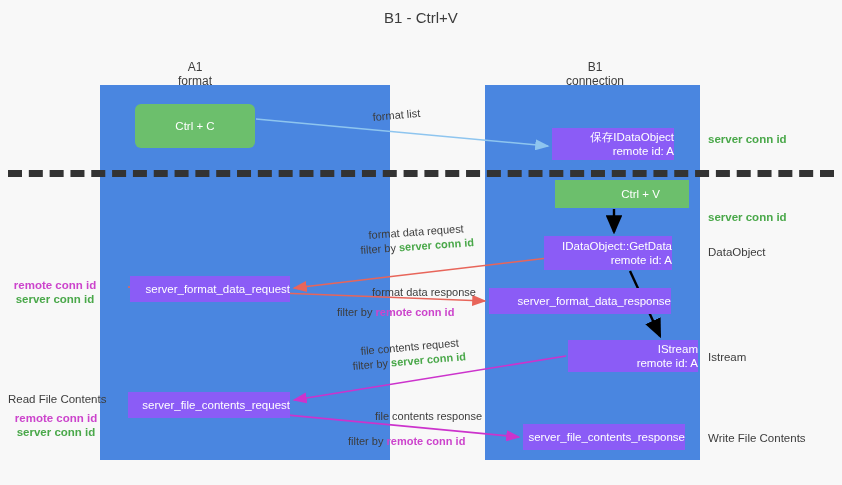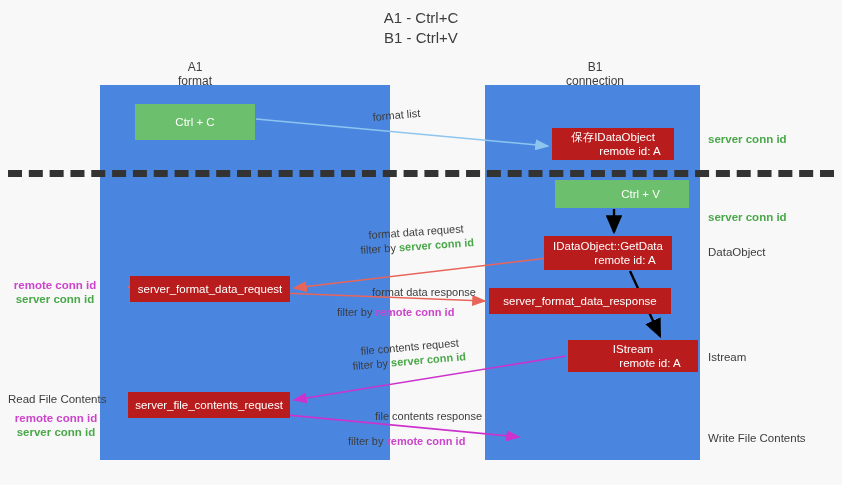--- a/index.html
+++ b/index.html
@@ -35,24 +35,24 @@
     border-top:7px dashed #333;
   }
 
   
   .box{
     position:absolute;box-sizing:border-box;
     display:flex;flex-direction:column;align-items:center;justify-content:center;
     color:#ffffff;font-size:11.5px;line-height:14px;text-align:center;
   }
   .box.green{background:#6cbf6c;}
-  .box.orange{background:#b91c1c;}
+  .box.orange{background:#8b5cf6;align-items:flex-end;}
   .box .l2{display:block;margin-left:34px;}
 
-  #box-ctrlc{left:135px;top:104px;width:120px;height:36px;}
+  #box-ctrlc{left:135px;top:104px;width:120px;height:44px;border-radius:6px;}
   #box-save{left:552px;top:128px;width:122px;height:32px;}
   #box-ctrlv{left:555px;top:180px;width:134px;height:28px;padding-left:37px;}
   #box-getdata{left:544px;top:236px;width:128px;height:34px;}
   #box-fmt-req{left:130px;top:276px;width:160px;height:26px;}
   #box-fmt-res{left:489px;top:288px;width:182px;height:26px;}
   #box-istream{left:568px;top:340px;width:130px;height:32px;}
   #box-file-req{left:128px;top:392px;width:162px;height:26px;}
   #box-file-res{left:523px;top:424px;width:162px;height:26px;}
 
   
@@ -84,21 +84,20 @@
   #cap-fcres2{left:348px;top:434px;}
 
   svg.overlay{position:absolute;left:0;top:0;width:842px;height:485px;pointer-events:none;}
 </style>
 </head>
 <body>
 
 <div id="stage">
 
   <div class="title">
-    <div>A1 - Ctrl+C</div>
     <div>B1 - Ctrl+V</div>
   </div>
 
   <div class="lane-head" style="left:100px;top:60px;width:190px;">
     <span>A1</span>
     <span class="ln2">format</span>
   </div>
   <div class="lane-head" style="left:500px;top:60px;width:190px;">
     <span>B1</span>
     <span class="ln2">connection</span>
@@ -168,20 +167,23 @@
 
   <div class="box orange" id="box-istream">
     <span>IStream</span>
     <span class="l2">remote id: A</span>
   </div>
 
   <div class="box orange" id="box-file-req">
     <span>server_file_contents_request</span>
   </div>
 
+  <div class="box orange" id="box-file-res">
+    <span>server_file_contents_response</span>
+  </div>
 
   <div class="lbl green-t" id="lbl-srv1">server conn id</div>
   <div class="lbl green-t" id="lbl-srv2">server conn id</div>
   <div class="lbl dark-t" id="lbl-dataobject">DataObject</div>
   <div class="lbl dark-t" id="lbl-istream">Istream</div>
   <div class="lbl dark-t" id="lbl-writefile">Write File Contents</div>
 
   <div class="lbl" id="lbl-left-conn">
     <div class="mag-t">remote conn id</div>
     <div class="green-t">server conn id</div>

